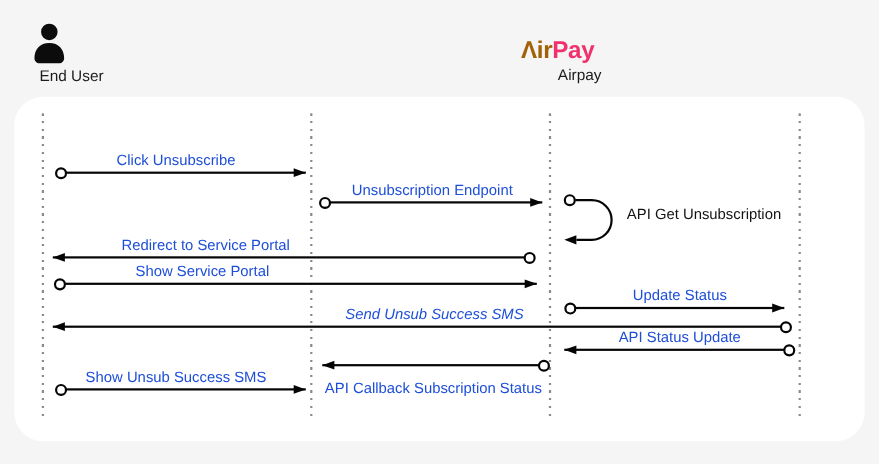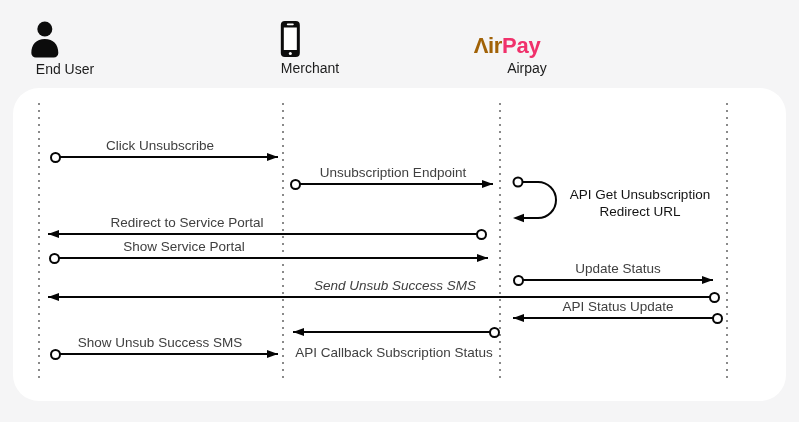--- a/index.html
+++ b/index.html
@@ -25,21 +25,21 @@
   .lifeline{position:absolute;top:103px;height:277px;width:2px;
     background-image:repeating-linear-gradient(to bottom,#8a8a8a 0px,#8a8a8a 2px,transparent 2px,transparent 7px);}
   .ll-enduser{left:38px;}
   .ll-merchant{left:282px;}
   .ll-airpay{left:499px;}
   .ll-telco{left:726px;}
 
   
   .msg{position:absolute;}
   .msg-label{position:absolute;top:0;transform:translateX(-50%);white-space:nowrap;
-    font-size:13.5px;color:#404040;line-height:15px;}
+    font-size:13.5px;color:#1d4ed8;line-height:15px;}
   .msg-line{position:absolute;left:0;right:0;top:18px;height:2px;background:#050505;}
   .dot{position:absolute;top:-4.5px;width:7px;height:7px;border:2px solid #050505;border-radius:50%;background:#ffffff;}
   .dot-left{left:-5px;}
   .dot-right{right:-5px;}
   .arr{position:absolute;top:-3px;width:0;height:0;border-top:4px solid transparent;border-bottom:4px solid transparent;}
   .arr-right{right:0;border-left:11px solid #050505;}
   .arr-left{left:0;border-right:11px solid #050505;}
 
   .m1{left:55px;top:138px;width:223px;}  .m1 .msg-label{left:105px;}
   .m2{left:295px;top:165px;width:198px;} .m2 .msg-label{left:98px;}
@@ -64,31 +64,20 @@
   <div class="actor actor-enduser">
     <div class="actor-iconbox">
       <svg width="34" height="38" viewBox="0 0 34 38" aria-hidden="true">
         <circle cx="17" cy="8" r="7.5" fill="#0c0c0c"></circle>
         <path d="M17 18 c-8.5 0 -13.5 5.5 -13.5 14 0 2.6 2 4.6 4.6 4.6 h17.8 c2.6 0 4.6 -2 4.6 -4.6 0 -8.5 -5 -14 -13.5 -14 z" fill="#0c0c0c"></path>
       </svg>
     </div>
     <div class="actor-label">End User</div>
   </div>
 
-  <div class="actor actor-merchant">
-    <div class="actor-iconbox">
-      <svg width="21" height="38" viewBox="0 0 21 38" aria-hidden="true">
-        <rect x="1" y="1" width="19" height="36" rx="4" fill="#0c0c0c"></rect>
-        <rect x="4" y="7.5" width="13" height="22.5" fill="#ffffff"></rect>
-        <rect x="7" y="3.4" width="7" height="1.9" rx="0.95" fill="#ffffff"></rect>
-        <circle cx="10.5" cy="33.6" r="1.5" fill="#ffffff"></circle>
-      </svg>
-    </div>
-    <div class="actor-label">Merchant</div>
-  </div>
 
   <div class="actor actor-airpay">
     <div class="actor-iconbox">
       <div class="airpay-logo">
         <span class="logo-air">Λir</span><span class="logo-pay">Pay</span>
       </div>
     </div>
     <div class="actor-label">Airpay</div>
   </div>
 
@@ -118,21 +107,20 @@
 
   <div class="selfloop">
     <svg width="52" height="50" viewBox="0 0 52 50" aria-hidden="true">
       <path d="M13 8 L28 8 A18 18 0 0 1 28 44 L14 44" stroke="#050505" stroke-width="2" fill="none"></path>
       <polygon points="14,39.8 3,44 14,48.2" fill="#050505"></polygon>
       <circle cx="8" cy="8" r="4.5" fill="#ffffff" stroke="#050505" stroke-width="2"></circle>
     </svg>
   </div>
   <div class="loop-label">
     <div>API Get Unsubscription</div>
-    <div>Redirect URL</div>
   </div>
 
   <div class="msg m4">
     <div class="msg-label">Redirect to Service Portal</div>
     <div class="msg-line">
       <span class="arr arr-left"></span>
       <span class="dot dot-right"></span>
     </div>
   </div>
 

